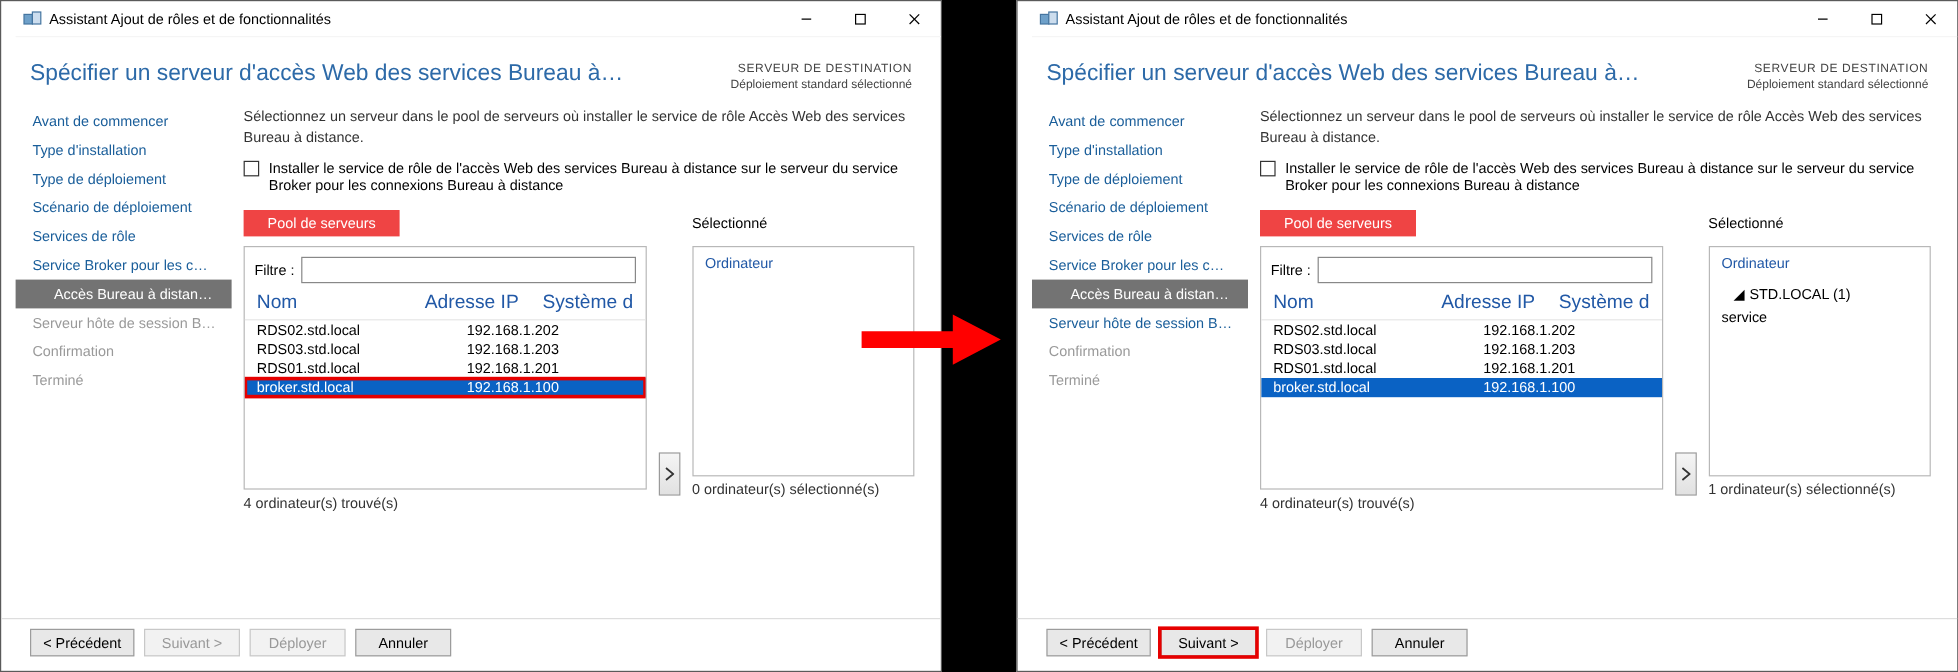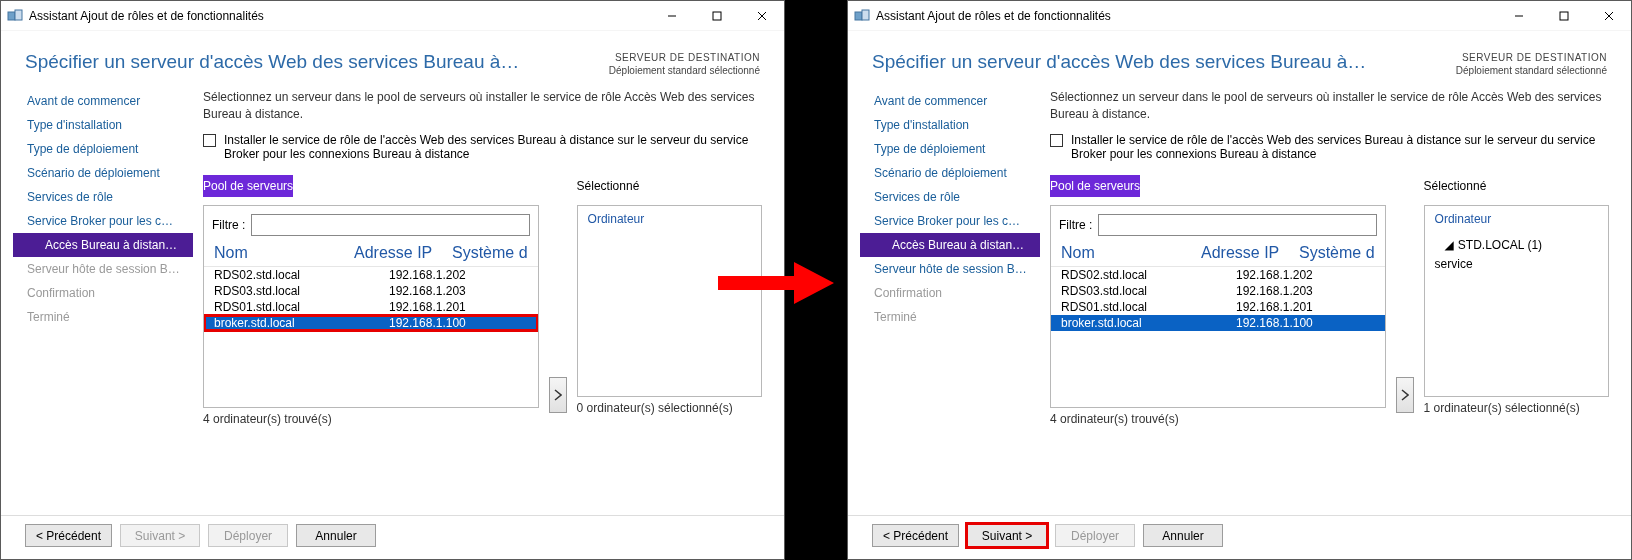--- a/index.html
+++ b/index.html
@@ -2,46 +2,46 @@
 <html><head>
 <meta charset="utf-8">
 <style>
   * { box-sizing: border-box; }
   html, body { margin:0; padding:0; font-family: "Segoe UI", Tahoma, Arial, sans-serif; font-size:12px; color:#000; background:#000; }
   .wrap { display:flex; position:relative; width:1632px; height:560px; }
   .window { width:785px; height:560px; background:#fff; border:1px solid #5a5a5a; display:flex; flex-direction:column; }
   .window.left  { width:785px; }
   .gap { width:62px; background:#000; }
   
-  .titlebar { display:flex; align-items:center; height:30px; border-bottom:1px solid #f5f5f5; padding-left:6px; }
+  .titlebar { display:flex; align-items:center; height:30px; border-bottom:1px solid #f5f5f5; padding-left:6px;margin-left:12px; }
   .titlebar .icon { width:16px; height:16px; margin-right:6px; display:flex; align-items:center; justify-content:center; }
   .titlebar .title { flex:1; font-size:12px; }
   .winctrls { display:flex; }
   .winctrls div { width:45px; height:30px; display:flex; align-items:center; justify-content:center; font-size:12px; font-family:Arial,sans-serif; }
   
   .header { display:flex; padding:20px 24px 8px 24px; align-items:flex-start; }
   .header .big { flex:1; font-size:19px; color:#2d6aa8; font-weight:400; white-space:nowrap; overflow:hidden; text-overflow:ellipsis; }
   .header .dest { text-align:right; font-size:10px; color:#444; line-height:1.3; }
   .header .dest .l1 { letter-spacing:0.5px; }
   
   .body { flex:1; display:flex; padding:0 12px; overflow:hidden; }
   .sidebar { width:180px; padding-top:4px; }
   .sidebar .item { padding:5px 10px 5px 14px; color:#1a5e9a; cursor:default; white-space:nowrap; overflow:hidden; text-overflow:ellipsis; }
-  .sidebar .item.sel { background:#4c1d95; color:#fff;padding-left:32px; }
+  .sidebar .item.sel { background:#737373; color:#fff;padding-left:32px; }
   .sidebar .item.disabled { color:#9a9a9a; }
   .main { flex:1; padding-left:10px; padding-right:10px; display:flex; flex-direction:column; padding-top:4px;}
   .desc { font-size:12px; color:#333; margin-bottom:10px; line-height:1.4; }
   .chk { display:flex; align-items:flex-start; margin-bottom:14px; }
   .chk .box { width:13px; height:13px; border:1px solid #333; margin-right:8px; margin-top:1px; flex-shrink:0; }
   .cols { flex:1; display:flex; gap:10px; }
   .col-pool { flex:0 0 310px; display:flex; flex-direction:column; }
   .col-arrow { width:18px; display:flex; align-items:center; justify-content:center; padding-top:100px; }
   .col-sel  { flex:1; display:flex; flex-direction:column; }
   .tabhdr { display:flex; margin-bottom:8px; }
-  .tabhdr .tab { background:#6d28d9; color:#fff; padding:4px 0; font-size:12px;}
+  .tabhdr .tab { background:#ef4444; color:#fff; padding:4px 20px; font-size:12px;}
   .tabhdr.plain .tab { background:transparent; color:#000; padding:4px 0; }
   .panel { border:1px solid #b8b8b8; flex:0 0 auto; }
   .filterrow { display:flex; align-items:center; padding:8px; gap:6px; }
   .filterrow .lbl { font-size:12px;}
   .filterrow input { flex:1; height:22px; border:1px solid #888; padding:0 4px; font-size:12px;}
   .gridhdr { display:flex; padding:0 10px 4px 10px; color:#2158a6; font-size:16px; border-bottom:1px solid #e6e6e6;}
   .gridhdr span:nth-child(1){ flex:0 0 140px; }
   .gridhdr span:nth-child(2){ flex:0 0 98px; }
   .gridhdr span:nth-child(3){ flex:1; white-space:nowrap; overflow:hidden;}
   .rows { height:140px; overflow:hidden; }

